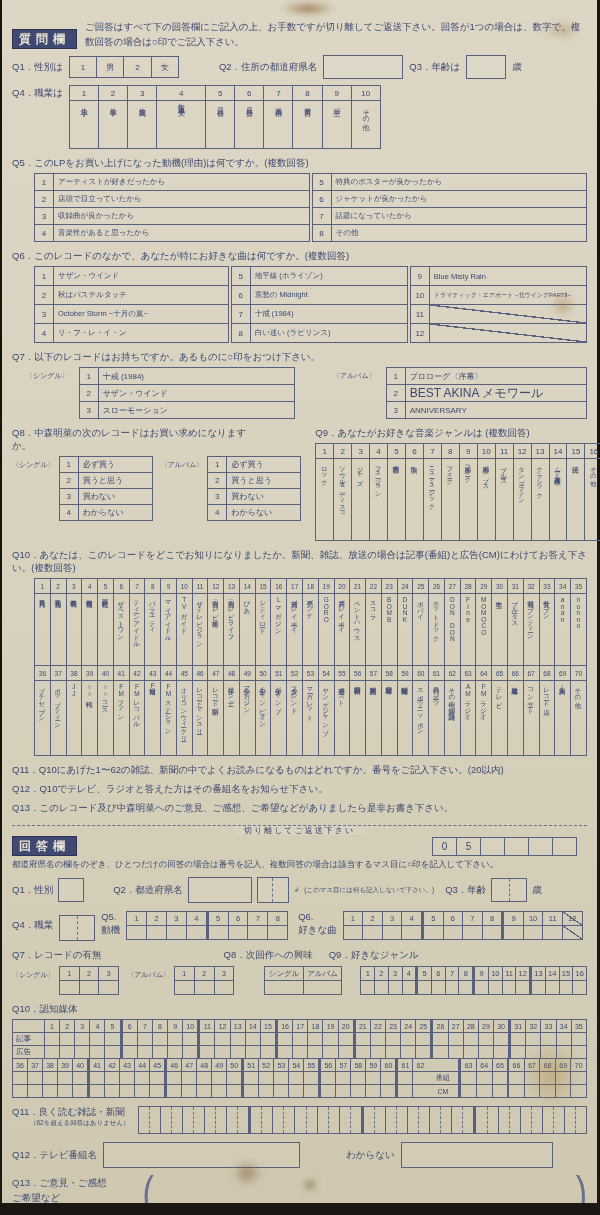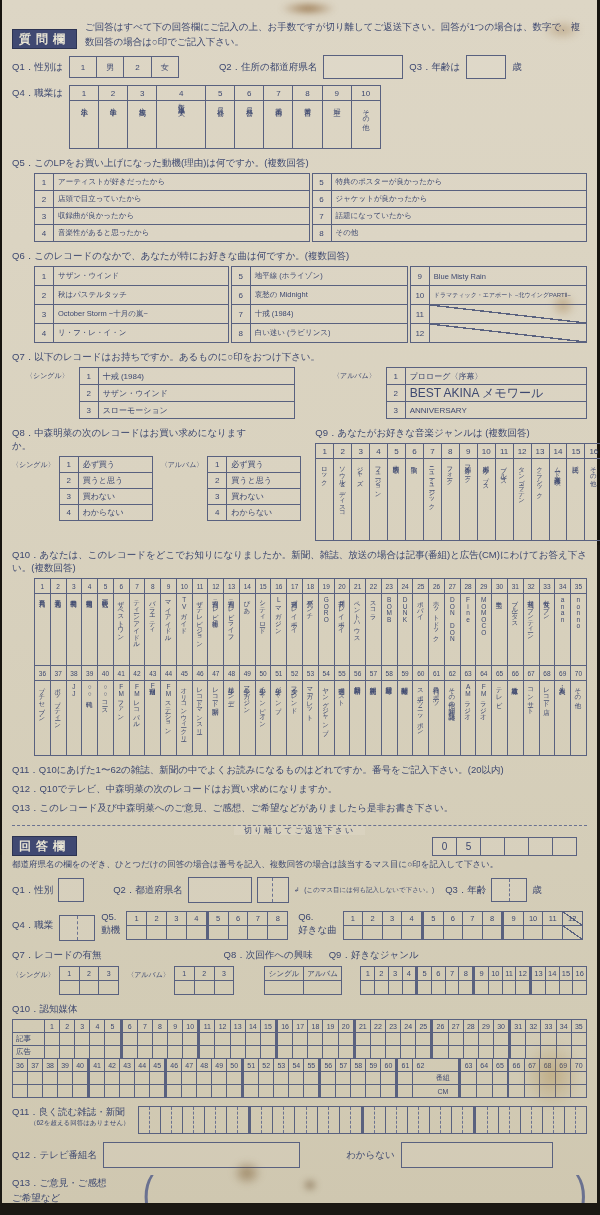--- a/index.html
+++ b/index.html
@@ -913,21 +913,21 @@
             </div>
             <div class="mn">70</div>
             <div class="mv mv2">
               <span class="vt">その他</span>
             </div>
           </div>
         </div>
     </div>
 
     <p class="qtitle mt8">Q11．Q10にあげた1〜62の雑誌、新聞の中でよくお読みになるものはどれですか。番号をご記入下さい。(20以内)</p>
-    <p class="qtitle mt6">Q12．Q10でテレビ、中森明菜の次のレコードはお買い求めになりますか。</p>
+    <p class="qtitle mt6">Q12．Q10でテレビ、ラジオと答えた方はその番組名をお知らせ下さい。</p>
     <p class="qtitle mt6">Q13．このレコード及び中森明菜へのご意見、ご感想、ご希望などがありましたら是非お書き下さい。</p>
   </section>
 
   <div class="divider">
     <span>切り離してご返送下さい</span>
   </div>
 
   <section>
     <div class="row" style="justify-content:space-between;align-items:center">
       <div class="badge">回答欄</div>

